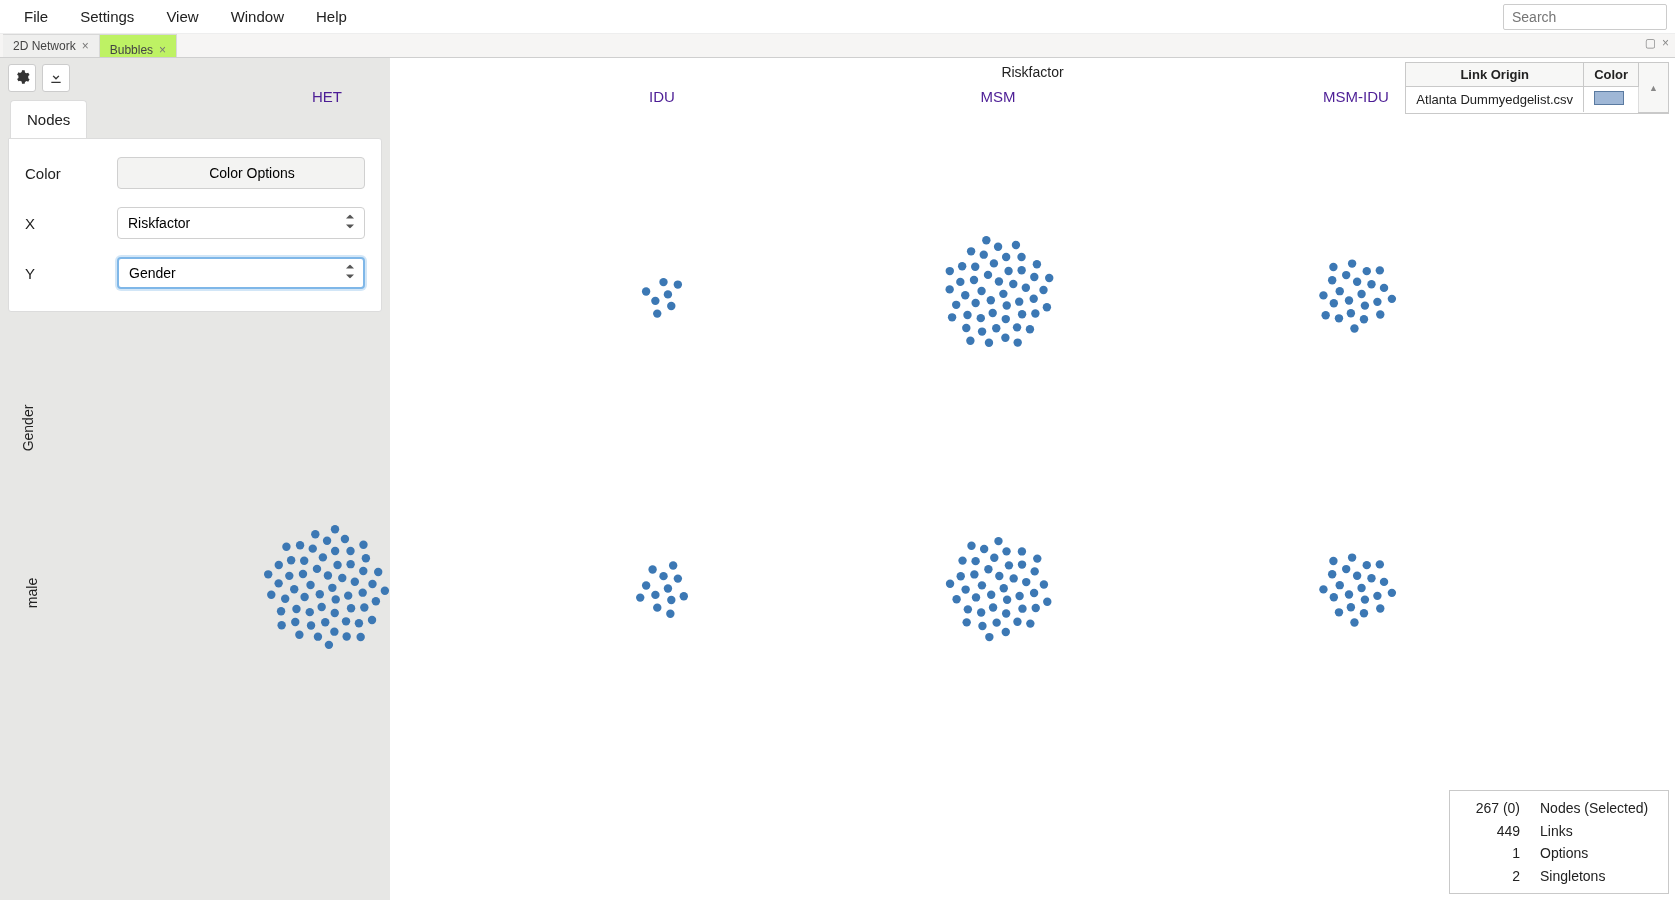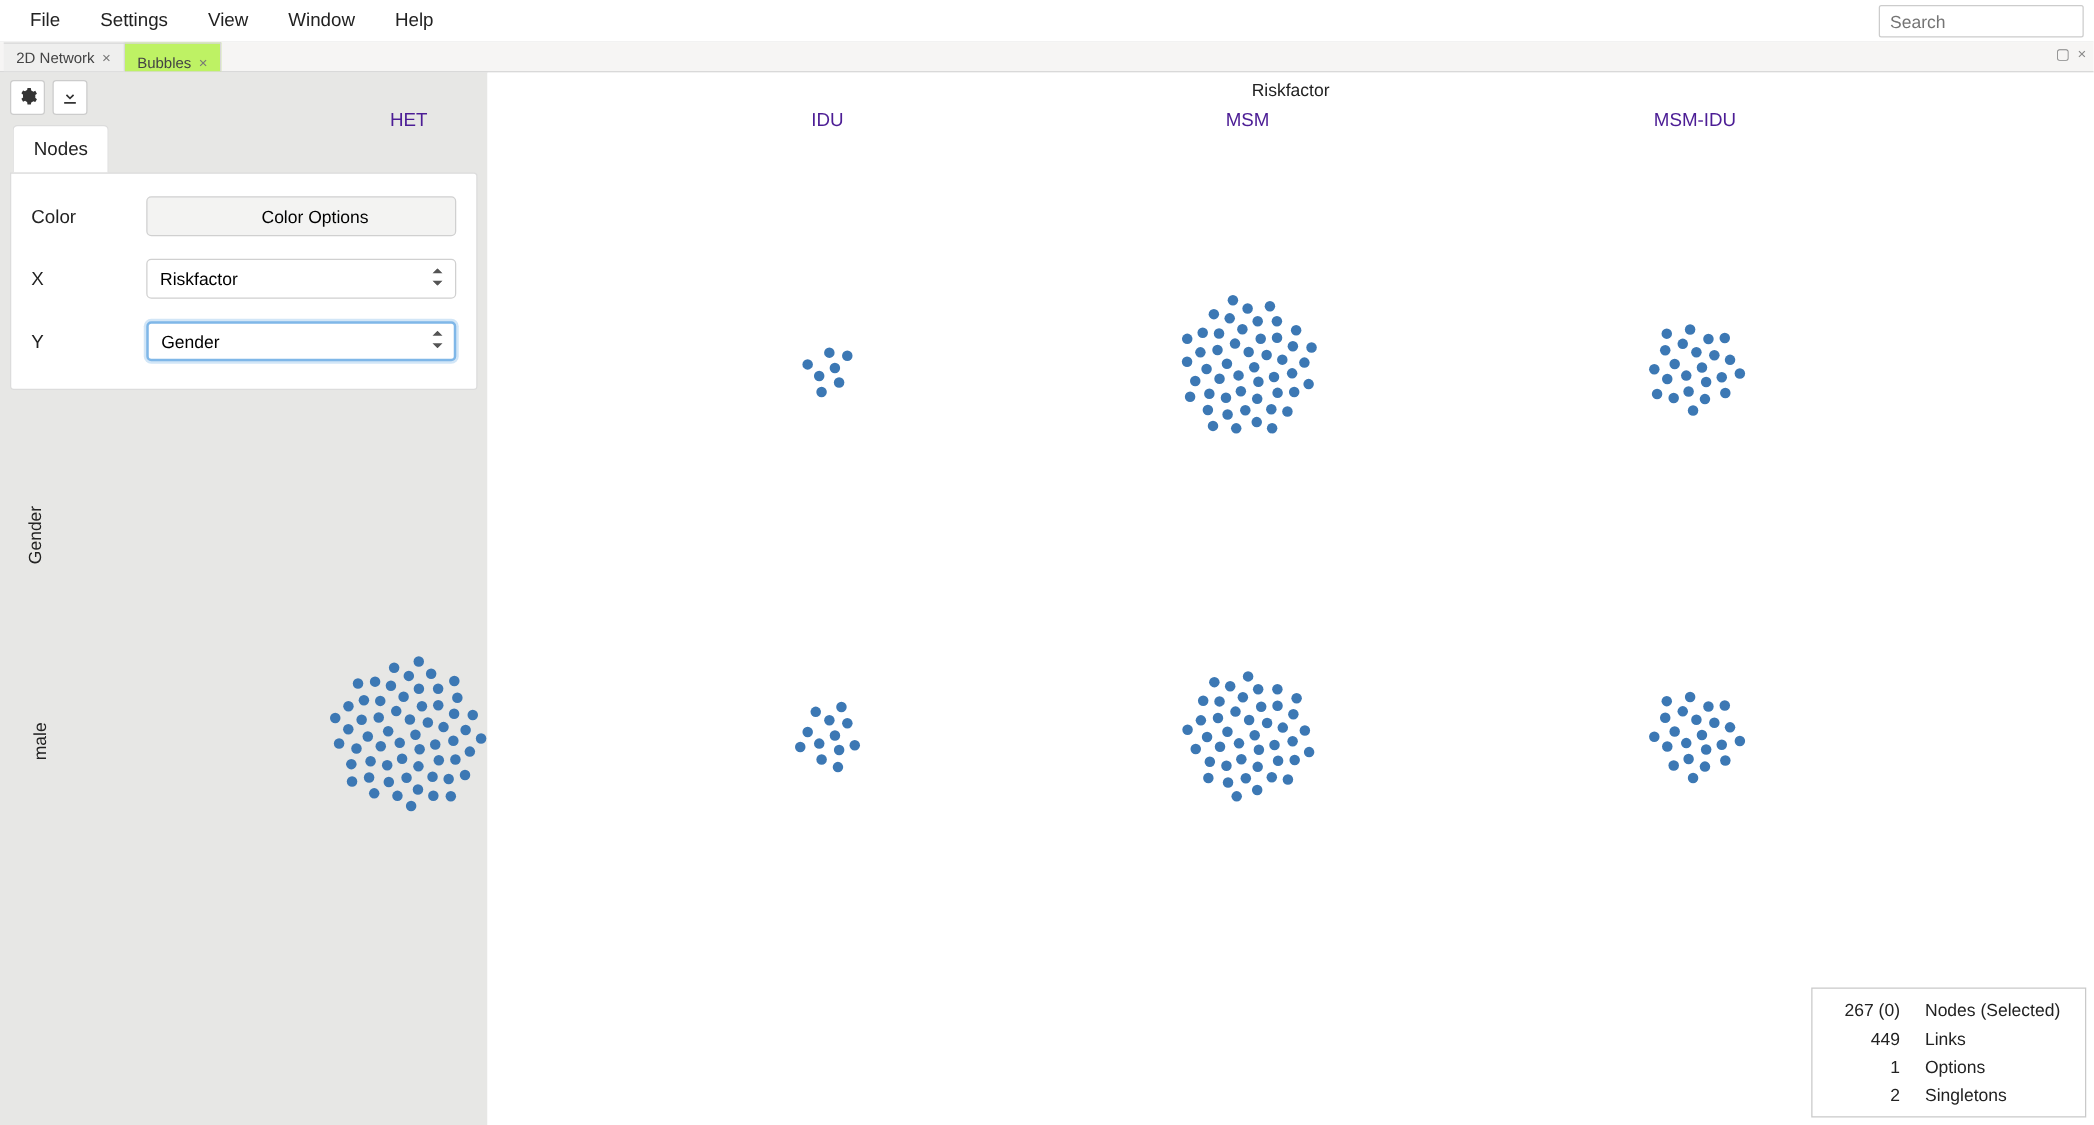--- a/index.html
+++ b/index.html
@@ -395,20 +395,37 @@
             <circle cx="38.09773126619437" cy="11.590120039957757" r="4.2" fill="#3c78b4"></circle>
             <circle cx="66.27106602143472" cy="62.46261553227488" r="4.2" fill="#3c78b4"></circle>
             <circle cx="9.442241583116179" cy="43.39230855028745" r="4.2" fill="#3c78b4"></circle>
             <circle cx="65.82468518601767" cy="18.379278586941346" r="4.2" fill="#3c78b4"></circle>
             <circle cx="40.45310654334575" cy="76.45122076526835" r="4.2" fill="#3c78b4"></circle>
             <circle cx="19.416833111570494" cy="14.929068290605557" r="4.2" fill="#3c78b4"></circle>
             <circle cx="77.88823716269005" cy="46.866894040194055" r="4.2" fill="#3c78b4"></circle>
           </svg></div>
       </div>
 
+    <div class="legend">
+      <table>
+        <tbody>
+            <tr>
+          <th>Link Origin</th>
+          <th>Color</th>
+          <th class="legend-scroll" rowspan="2">
+                <div class="arrow">▲</div>
+              </th>
+        </tr>
+        <tr>
+          <td>Atlanta Dummyedgelist.csv</td>
+          <td><span class="color-swatch"></span></td>
+        </tr>
+      </tbody>
+        </table>
+    </div>
 
     <div class="stats">
       <div class="stats-row">
           <div class="num">267 (0)</div>
           <div class="lbl">Nodes (Selected)</div>
         </div>
       <div class="stats-row">
           <div class="num">449</div>
           <div class="lbl">Links</div>
         </div>

